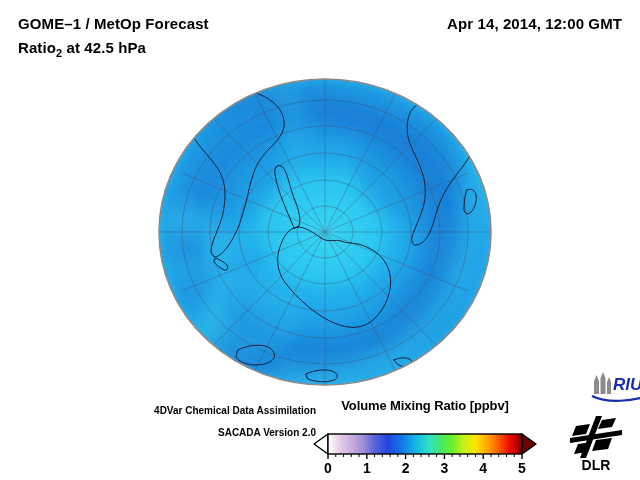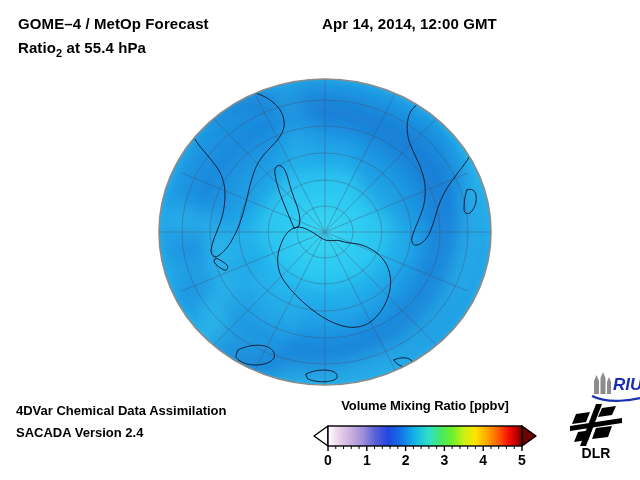--- a/index.html
+++ b/index.html
@@ -22,20 +22,21 @@
     position: absolute;
     left: 18px;
     top: 12px;
     width: 330px;
   }
   #header-right {
     position: absolute;
     right: 18px;
     top: 12px;
     width: 300px;
+    text-align: right;
   }
   .hdr-line {
     font-size: 15px;
     font-weight: bold;
     line-height: 24px;
     white-space: nowrap;
     letter-spacing: 0.1px;
   }
   #header-right .hdr-line.sub {
     padding-right: 6px;
@@ -61,39 +62,40 @@
   }
 
   
   #footer-left {
     position: absolute;
     left: 16px;
     top: 400px;
     width: 300px;
   }
   .ftr-line {
-    font-size: 13px;
+    font-size: 10px;
     font-weight: bold;
     line-height: 22px;
     white-space: nowrap;
+    text-align: right;
   }
 
   
   #colorbar-block {
     position: absolute;
     left: 312px;
     top: 398px;
     width: 226px;
   }
   #colorbar-title {
     font-size: 13px;
     font-weight: bold;
     text-align: center;
     white-space: nowrap;
-    margin-bottom: 12px;
+    margin-bottom: 20px;
     letter-spacing: -0.1px;
   }
   #colorbar-svg {
     display: block;
     width: 226px;
     height: 26px;
   }
   #colorbar-ticklabels {
     position: relative;
     height: 20px;
@@ -112,32 +114,32 @@
   #logo-riu {
     position: absolute;
     left: 588px;
     top: 372px;
     width: 74px;
     height: 30px;
   }
   #logo-dlr {
     position: absolute;
     left: 566px;
-    top: 402px;
+    top: 414px;
     width: 62px;
     height: 58px;
   }
   #logo-riu svg, #logo-dlr svg { display: block; }
 </style>
 </head>
 <body>
 
 <div id="header-left">
-  <div class="hdr-line">GOME–4 / MetOp Forecast</div>
-  <div class="hdr-line"><span>Ratio</span><span class="sub2">2</span><span> at 55.4 hPa</span></div>
+  <div class="hdr-line">GOME–1 / MetOp Forecast</div>
+  <div class="hdr-line"><span>Ratio</span><span class="sub2">2</span><span> at 42.5 hPa</span></div>
 </div>
 
 <div id="header-right">
   <div class="hdr-line">Apr 14, 2014, 12:00 GMT</div>
 </div>
 
 <div id="globe-wrap">
 <svg id="globe-svg" viewBox="0 0 334 308" xmlns="http://www.w3.org/2000/svg">
   <defs>
     <clipPath id="diskClip">
@@ -241,21 +243,21 @@
                C243,289 238,286 236,282 Z"></path>
     </g>
   </g>
 
   <ellipse cx="167" cy="154" rx="166" ry="153" fill="none" stroke="#8a8a8a" stroke-width="1.6"></ellipse>
 </svg>
 </div>
 
 <div id="footer-left">
   <div class="ftr-line">4DVar Chemical Data Assimilation</div>
-  <div class="ftr-line">SACADA Version 2.4</div>
+  <div class="ftr-line">SACADA Version 2.0</div>
 </div>
 
 <div id="colorbar-block">
   <div id="colorbar-title">Volume Mixing Ratio [ppbv]</div>
   <svg id="colorbar-svg" viewBox="0 0 226 26" xmlns="http://www.w3.org/2000/svg">
     <defs>
       <linearGradient id="cbGrad" x1="0" y1="0" x2="1" y2="0">
           <stop offset="0%" stop-color="#ffffff"></stop>
           <stop offset="6%" stop-color="#e7cfe9"></stop>
           <stop offset="12%" stop-color="#c9aede"></stop>

